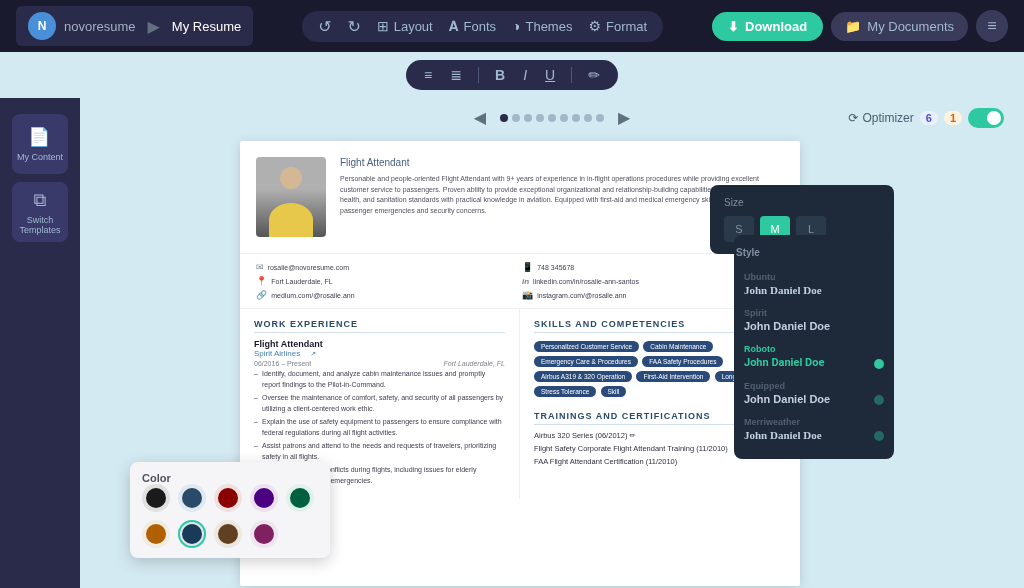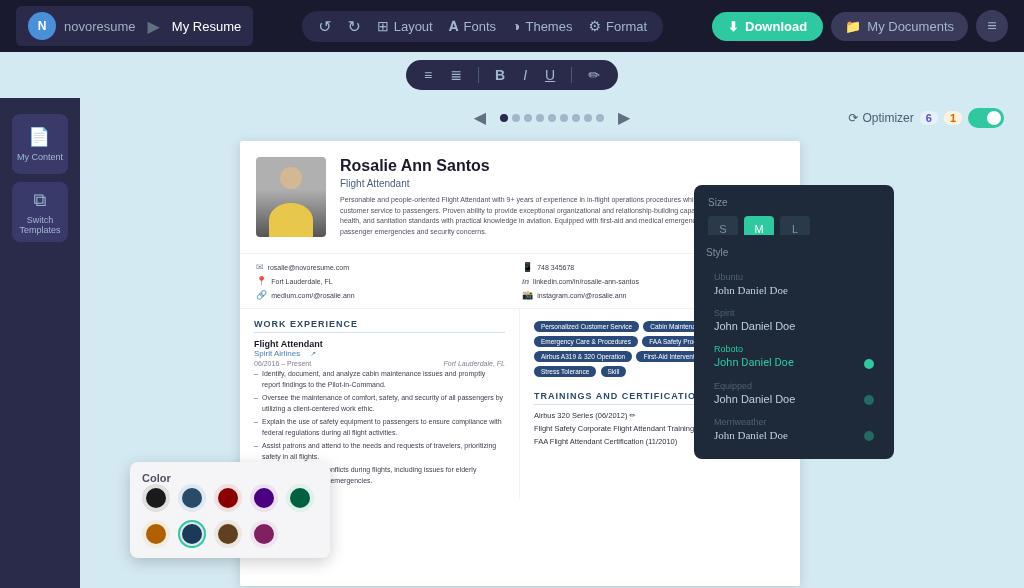--- a/index.html
+++ b/index.html
@@ -337,21 +337,21 @@
     .cert-item { font-size: 7.5px; color: #303040; margin-bottom: 4px; display: flex; align-items: center; gap: 3px; }
 
     
     .size-popup {
       position: absolute;
       right: 130px;
       top: 185px;
       background: #1e2a3a;
       border-radius: 8px;
       padding: 12px 14px;
-      width: 200px;
+      width: 184px;
       z-index: 200;
     }
     .size-popup-title { color: #8090a0; font-size: 10px; margin-bottom: 8px; }
     .size-options { display: flex; align-items: center; gap: 6px; }
     .size-option {
       width: 30px; height: 26px;
       background: #2a3a4a;
       border-radius: 4px;
       display: flex; align-items: center; justify-content: center;
       color: #8090a0;
@@ -359,23 +359,24 @@
       cursor: pointer;
     }
     .size-option.active { background: #2ec9a0; color: white; }
 
     .style-popup {
       position: absolute;
       right: 130px;
       top: 235px;
       background: #1e2a3a;
       border-radius: 8px;
-      padding: 12px 12px;
-      width: 200px;
+      padding: 12px 2px;
+      width: 160px;
       z-index: 200;
+      font-weight: bold;
     }
     .style-popup-title { color: #8090a0; font-size: 10px; margin-bottom: 8px; }
     .font-option {
       padding: 6px 8px;
       border-radius: 4px;
       cursor: pointer;
       display: flex;
       align-items: flex-end;
       justify-content: space-between;
     }
@@ -527,21 +528,20 @@
     </div>
 
     <div class="resume-wrapper">
       <div class="resume-doc">
 
         <div class="resume-header">
           <div class="resume-photo">
             <div class="resume-photo-inner"></div>
           </div>
           <div class="resume-info">
-            <div class="resume-name">Rosalie Ann Santos</div>
             <div class="resume-title">Flight Attendant</div>
             <div class="resume-summary">Personable and people-oriented Flight Attendant with 9+ years of experience in in-flight operations procedures while providing excellent customer service to passengers. Proven ability to provide exceptional organizational and relationship-building capabilities. Adept at safety, health, and sanitation standards with practical knowledge in aviation. Equipped with first-aid and medical emergency skills to respond to passenger emergencies and security concerns.</div>
           </div>
         </div>
 
         <div class="resume-contacts">
           <div class="contact-item">
             <span class="contact-icon">✉</span>
             <span>rosalie@novoresume.com</span>
           </div>
@@ -581,20 +581,21 @@
               <span style="font-style:italic;">Fort Lauderdale, FL</span>
             </div>
             <div class="job-bullet">Identify, document, and analyze cabin maintenance issues and promptly report findings to the Pilot-in-Command.</div>
             <div class="job-bullet">Oversee the maintenance of comfort, safety, and security of all passengers by utilizing a client-centered work ethic.</div>
             <div class="job-bullet">Explain the use of safety equipment to passengers to ensure compliance with federal regulations during all flight activities.</div>
             <div class="job-bullet">Assist patrons and attend to the needs and requests of travelers, prioritizing safety in all flights.</div>
             <div class="job-bullet">Mediate passenger conflicts during flights, including issues for elderly travelers and medical emergencies.</div>
           </div>
 
           <div class="resume-right">
+            <div class="section-title">SKILLS AND COMPETENCIES</div>
             <div>
               <span class="skill-tag">Personalized Customer Service</span>
               <span class="skill-tag">Cabin Maintenance</span>
               <span class="skill-tag">Emergency Care &amp; Procedures</span>
               <span class="skill-tag">FAA Safety Procedures</span>
               <span class="skill-tag">Airbus A319 &amp; 320 Operation</span>
               <span class="skill-tag">First-Aid Intervention</span>
               <span class="skill-tag">Long-Haul Flight</span>
               <span class="skill-tag">Stress Tolerance</span>
               <span class="skill-tag">Skill</span>

